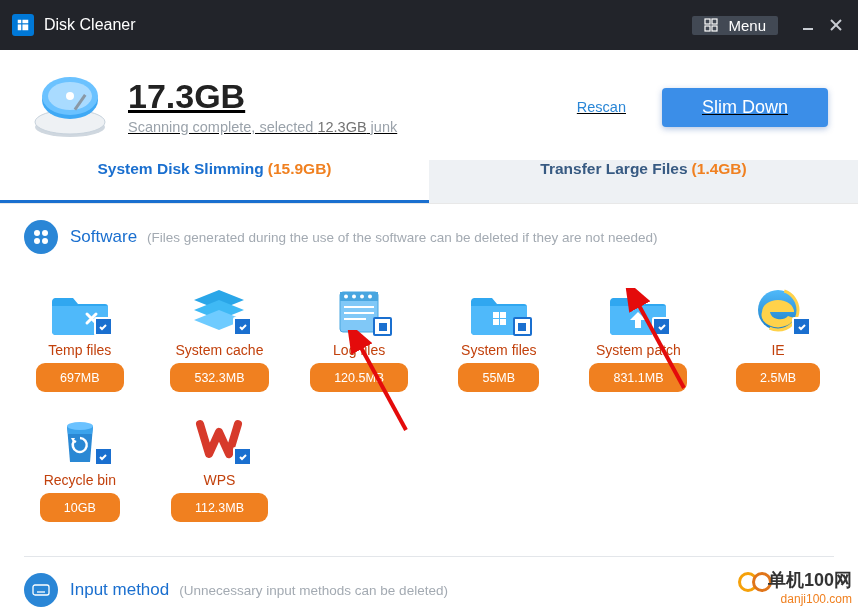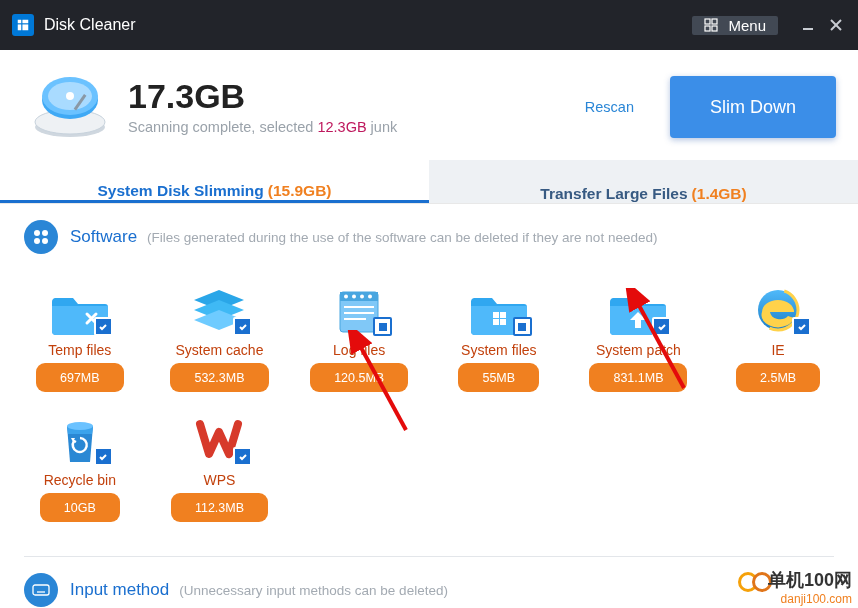--- a/index.html
+++ b/index.html
@@ -8,31 +8,31 @@
     .title-icon { width:22px; height:22px; background:#0078d7; border-radius:3px; display:flex; align-items:center; justify-content:center; margin-right:10px; }
     .title-icon svg { width:14px; height:14px; }
     .title-text { font-size:16px; font-weight:400; flex:0 0 auto; }
     .title-spacer { flex:1; }
     .menu-block { background:#424954; color:#fff; display:flex; align-items:center; padding:1px 12px; border-radius:2px; margin-right:16px; cursor:pointer; }
     .menu-icon { margin-right:6px; display:flex; }
     .menu-text { font-size:15px; }
     .win-btn { width:28px; height:28px; display:flex; align-items:center; justify-content:center; cursor:pointer; color:#c8ccd2; }
     .win-btn svg { width:14px; height:14px; }
 
-    .header { padding:22px 22px 18px 30px; display:flex; align-items:center; }
+    .header { padding:22px 30px 18px 30px; display:flex; align-items:center;text-decoration:underline; }
     .disk-icon { width:80px; height:70px; margin-right:18px; }
     .header-text { flex:1; }
     .header-size { font-size:34px; font-weight:700; color:#222; line-height:1; margin-bottom:6px; }
     .header-sub { font-size:14.5px; color:#9aa2aa; }
-    .header-sub .junksize { color:#be185d; font-weight:500;margin-top:20px; }
+    .header-sub .junksize { color:#737373; font-weight:500;margin-top:20px; }
     .rescan { color:#2a86d6; font-size:14.5px; margin-right:36px; cursor:pointer; }
-    .slim-btn { width:166px; height:62px; background:#3b8ee8; color:#fff; font-size:18px; font-weight:500; border:none; border-radius:4px; box-shadow:0 2px 6px rgba(40,90,170,.35); cursor:pointer; }
+    .slim-btn { width:166px; height:39px; background:#3b8ee8; color:#fff; font-size:18px; font-weight:500; border:none; border-radius:4px; box-shadow:0 2px 6px rgba(40,90,170,.35); cursor:pointer; }
 
     .tabs { display:flex; height:44px; border-bottom:1px solid #e8e8e8; }
-    .tab { flex:1; display:flex; align-items:flex-end; justify-content:center; font-size:15.5px; font-weight:600; cursor:pointer; }
+    .tab { flex:1; display:flex; align-items:flex-start; justify-content:center; font-size:15.5px; font-weight:600; cursor:pointer; }
     .tab.active { color:#1a6fcf; background:#fff; border-bottom:3px solid #1a6fcf; }
     .tab.inactive { color:#375a82; background:#eef1f4; }
     .tab .tabsize { color:#f08020; margin-left:4px; }
 
     .section-head { display:flex; align-items:center; padding:16px 24px 12px 24px; }
     .section-icon { width:34px; height:34px; border-radius:50%; background:#2a86d6; display:flex; align-items:center; justify-content:center; margin-right:12px; color:#fff; flex:0 0 auto; font-size:18px; }
     .section-title { font-size:17px; color:#1a6fcf; font-weight:500; margin-right:10px; }
     .section-desc { font-size:13.5px; color:#a3aab2; }
     .divider { height:1px; background:#e3e6ea; margin:0 24px; }
 

